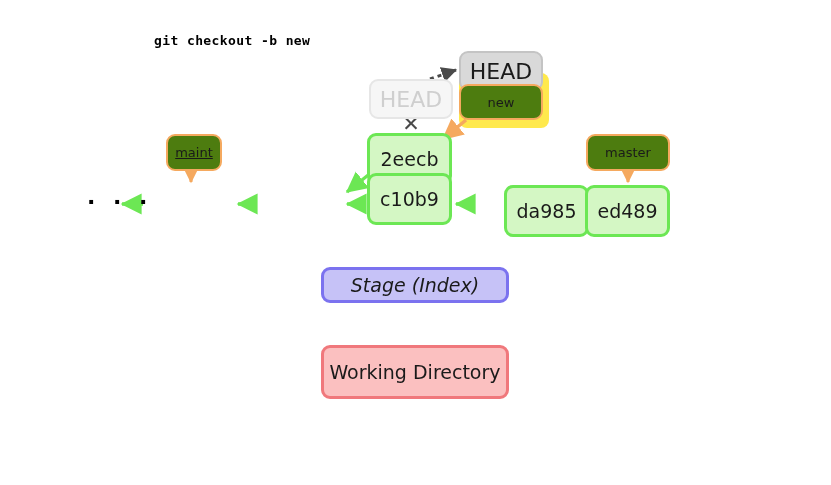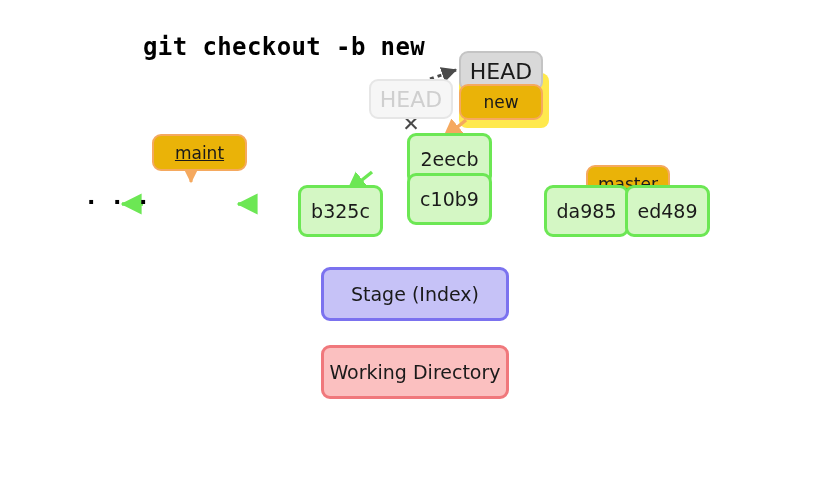--- a/index.html
+++ b/index.html
@@ -28,48 +28,47 @@
     justify-content: center;
     border-radius: 9px;
     border-style: solid;
     white-space: nowrap;
     user-select: none;
   }
 
   
   #cmd-title {
     position: absolute;
-    left: 143px;
+    left: 154px;
     top: 33px;
     font-family: "DejaVu Sans Mono", monospace;
     font-weight: bold;
-    font-size: 24px;
+    font-size: 13px;
     color: #000000;
     letter-spacing: 0.4px;
     white-space: pre;
   }
 
   
   .commit {
     background: #d4f7c4;
     border-color: #6ce754;
     border-width: 3px;
     color: #1a1a1a;
     font-size: 19px;
     height: 52px;
-    margin-left: 40px;
   }
 
   
   .branch {
-    background: #eab308;
+    background: #4d7c0f;
     border-color: #f5a95f;
     border-width: 2.5px;
     color: #1a1a1a;
-    font-size: 17px;
+    font-size: 13px;
     height: 37px;
   }
 
   
   .head-solid {
     background: #d9d9d9;
     border-color: #c4c4c4;
     border-width: 2.5px;
     color: #1a1a1a;
     font-size: 22px;
@@ -189,27 +188,26 @@
 
   <div class="node" style="left:400px; top:113px; width:22px; height:22px; border:none; background:transparent;
        color:#4a4a4a; font-size:21px; font-weight:bold;">✕</div>
 
   <div class="node head-ghost" style="left:369px; top:79px; width:84px;">HEAD</div>
 
   <div class="node head-solid" style="left:459px; top:51px; width:84px;">HEAD</div>
 
   <div class="node branch" style="left:459px; top:84px; width:84px; height:36px;">new</div>
 
-  <div class="node branch" style="left:152px; top:134px; width:95px;text-decoration:underline;">maint</div>
-
-  <div class="node branch" style="left:586px; top:134px; width:84px;margin-top:31px;">master</div>
+  <div class="node branch" style="left:166px; top:134px; width:56px;text-decoration:underline;">maint</div>
+
+  <div class="node branch" style="left:586px; top:134px; width:84px;">master</div>
 
   <div class="node commit" style="left:367px; top:133px; width:85px;">2eecb</div>
 
-  <div class="node commit" style="left:258px; top:185px; width:85px;">b325c</div>
   <div class="node commit" style="left:367px; top:173px; width:85px;">c10b9</div>
   <div class="node commit" style="left:504px; top:185px; width:85px;">da985</div>
   <div class="node commit" style="left:585px; top:185px; width:85px;text-align:right;">ed489</div>
 
-  <div class="node stage-box" style="left:321px; top:267px; width:188px; height:54px;">Stage (Index)</div>
+  <div class="node stage-box" style="left:321px; top:267px; width:188px; height:36px;font-style:italic;">Stage (Index)</div>
   <div class="node work-box" style="left:321px; top:345px; width:188px; height:54px;">Working Directory</div>
 
 </div>
 
 </body></html>

